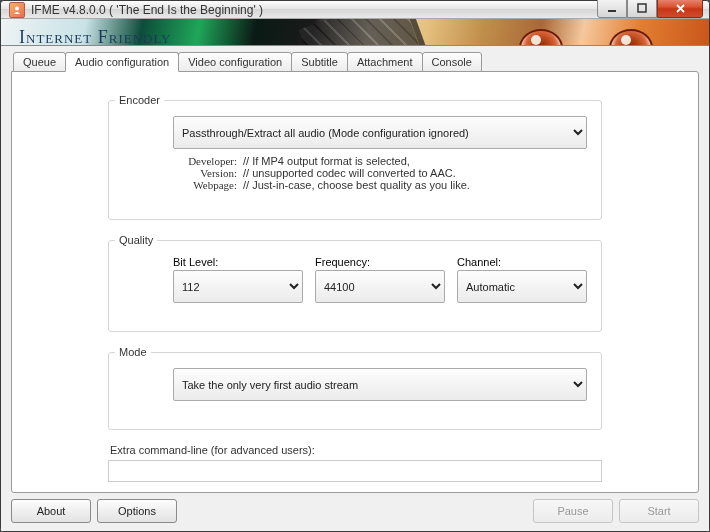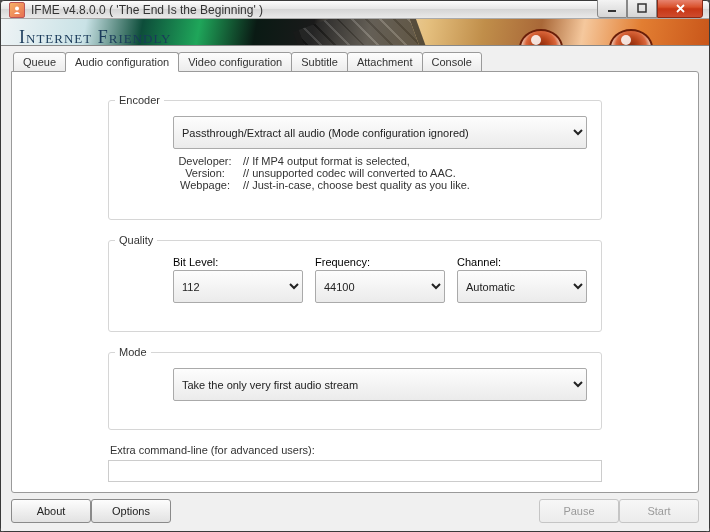--- a/index.html
+++ b/index.html
@@ -163,41 +163,42 @@
     color: #222;
   }
   .info-grid {
     display: grid;
     grid-template-columns: 64px 1fr;
     column-gap: 6px;
     margin-top: 6px;
     font-size: 11px;
     color: #333;
   }
-  .info-grid .k { text-align: center; }
+  .info-grid .k { text-align: right; font-family: Liberation Serif, serif; }
   .info-grid .v { color: #333; }
   .quality-row {
     display: grid;
     grid-template-columns: 1fr 1fr 1fr;
     gap: 12px;
   }
   .qcol label { display:block; margin-bottom:2px; font-size:11px; }
   .extra-label { font-size: 11px; color: #333; margin-top: 4px; display:block; margin-left: 2px;}
   .extra-input {
     width: 100%;
     height: 22px;
     border: 1px solid #ccc;
     background: #fff;
     margin-top: 4px;
     padding: 2px 4px;
     font-size: 11px;
   }
   .bottom-bar {
     display: flex;
     padding-top: 6px;
+    gap: 6px;
   }
   .btn {
     height: 24px;
     min-width: 80px;
     padding: 0 10px;
     border: 1px solid #8a8a8a;
     border-radius: 3px;
     background: linear-gradient(to bottom, #fdfdfd, #e2e2e2);
     font-size: 11px;
     color: #222;

